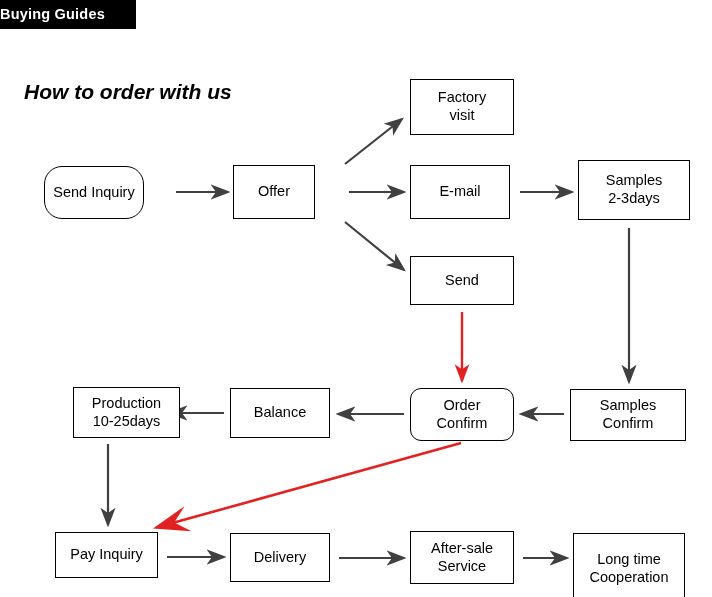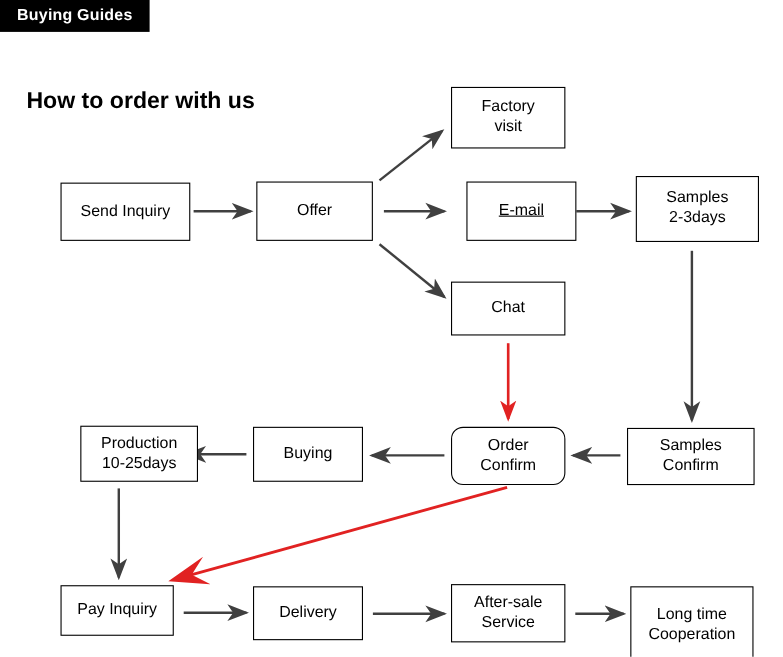--- a/index.html
+++ b/index.html
@@ -18,38 +18,38 @@
 
   #banner {
     position: absolute;
     left: 0;
     top: 0;
     width: 136px;
     height: 29px;
     background: #000000;
     display: flex;
     align-items: center;
-    justify-content: center;
   }
   #banner-label {
     color: #ffffff;
     font-size: 14.5px;
     font-weight: bold;
     letter-spacing: 0.2px;
     line-height: 1;
   }
 
   #page-title {
     position: absolute;
     left: 24px;
     top: 81px;
     font-size: 21px;
     font-weight: bold;
     line-height: 1;
     white-space: nowrap;
+    font-style: italic;
   }
 
   #flow {
     position: absolute;
     left: 0;
     top: 0;
     width: 712px;
     height: 597px;
   }
 
@@ -114,33 +114,33 @@
   <line x1="461" y1="443" x2="158" y2="527" stroke="#e12222" stroke-width="2.6" marker-end="url(#ah-red-big)"></line>
 
   <line x1="167" y1="557" x2="224" y2="557" stroke="#404040" stroke-width="2.2" marker-end="url(#ah-dark)"></line>
 
   <line x1="339" y1="558" x2="404" y2="558" stroke="#404040" stroke-width="2.2" marker-end="url(#ah-dark)"></line>
 
   <line x1="523" y1="558" x2="567" y2="558" stroke="#404040" stroke-width="2.2" marker-end="url(#ah-dark)"></line>
 </svg>
 
 <div id="nodes">
-    <div class="node" style="left: 55px; top: 166px; width: 118px; height: 53px;">Send Inquiry</div>
-    <div class="node" style="left: 233px; top: 165px; width: 106px; height: 54px;">Offer</div>
+    <div class="node" style="left: 44px; top: 166px; width: 100px; height: 53px; border-radius: 18px;">Send Inquiry</div>
+    <div class="node" style="left: 233px; top: 165px; width: 82px; height: 54px;">Offer</div>
     <div class="node" style="left: 410px; top: 79px; width: 104px; height: 56px;">Factory
 visit</div>
-    <div class="node" style="left: 424px; top: 165px; width: 100px; height: 54px; text-decoration: underline;">E-mail</div>
+    <div class="node" style="left: 410px; top: 165px; width: 100px; height: 54px;">E-mail</div>
     <div class="node" style="left: 578px; top: 160px; width: 112px; height: 60px;">Samples
 2-3days</div>
-    <div class="node" style="left: 410px; top: 256px; width: 104px; height: 49px;">Chat</div>
+    <div class="node" style="left: 410px; top: 256px; width: 104px; height: 49px;">Send</div>
     <div class="node" style="left: 570px; top: 389px; width: 116px; height: 52px;">Samples
 Confirm</div>
     <div class="node" style="left: 410px; top: 388px; width: 104px; height: 53px; border-radius: 11px;">Order
 Confirm</div>
-    <div class="node" style="left: 230px; top: 388px; width: 100px; height: 50px;">Buying</div>
+    <div class="node" style="left: 230px; top: 388px; width: 100px; height: 50px;">Balance</div>
     <div class="node" style="left: 55px; top: 387px; width: 107px; height: 51px; margin-left: 18px;">Production
 10-25days</div>
     <div class="node" style="left: 55px; top: 532px; width: 103px; height: 46px;">Pay Inquiry</div>
     <div class="node" style="left: 230px; top: 533px; width: 100px; height: 49px;">Delivery</div>
     <div class="node" style="left: 410px; top: 531px; width: 104px; height: 53px;">After-sale
 Service</div>
     <div class="node" style="left: 573px; top: 533px; width: 112px; height: 71px;">Long time
 Cooperation</div>
   </div>
 

